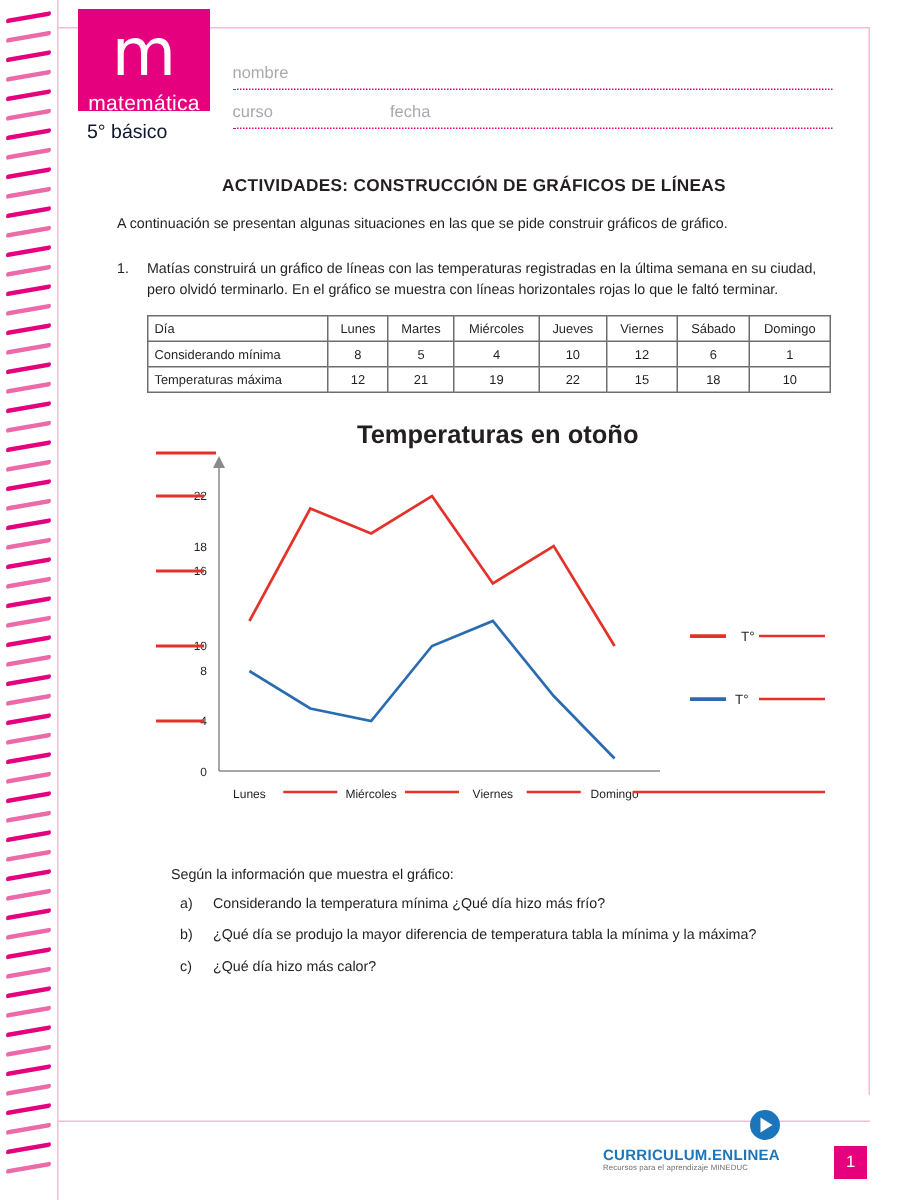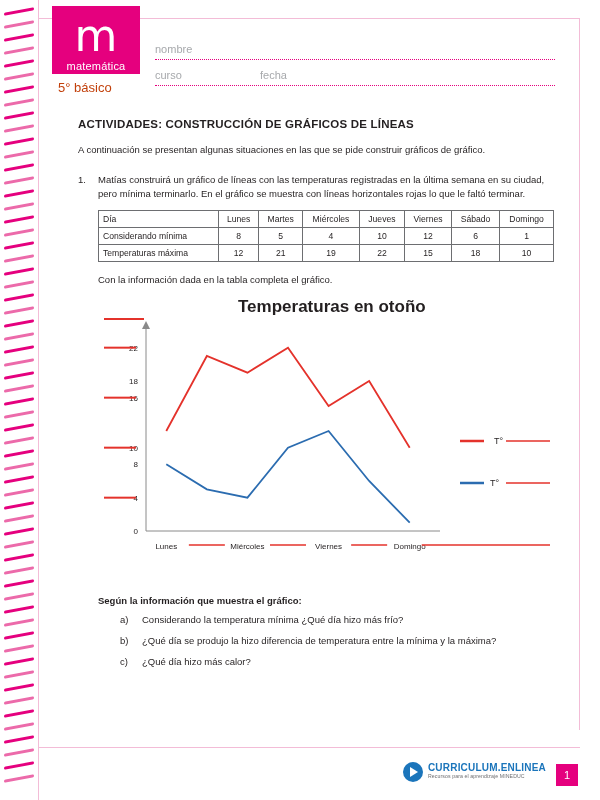--- a/index.html
+++ b/index.html
@@ -53,28 +53,28 @@
     font-family: "DejaVu Sans", sans-serif;
     font-weight: 400;
     margin-top: -8px;
   }
   .logo-word {
     position: absolute;
     left: 52px; top: 60px;
     width: 88px;
     text-align: center;
     color: #ffffff;
-    font-size: 11px;
+    font-size: 14px;
     letter-spacing: .2px;
   }
   .grade {
     position: absolute;
     left: 58px; top: 80px;
     font-size: 13px;
-    color: #c2410c;
+    color: #0f172a;
   }
 
   .fields {
     position: absolute;
     left: 155px; top: 34px;
     width: 400px;
   }
   .field-line {
     border-bottom: 1px dotted #e5007e;
     height: 26px;
@@ -92,21 +92,21 @@
 
   
   .content {
     position: absolute;
     left: 78px; top: 110px;
     width: 476px;
   }
   h1.title {
     font-size: 11.5px;
     font-weight: bold;
-    text-align: left;
+    text-align: center;
     margin: 8px 0 14px 0;
     letter-spacing: .2px;
   }
   p.intro {
     font-size: 9.5px;
     margin: 0 0 16px 0;
     line-height: 1.35;
   }
   .numbered {
     display: flex;
@@ -152,43 +152,43 @@
     position: absolute;
     left: 140px; top: 6px;
     font-size: 17px;
     font-weight: bold;
     color: #231f20;
   }
 
   
   p.question-lead {
     font-size: 9.5px;
-    margin: 14px 0 8px 20px;
-    font-weight: bold;
+    margin: 14px 0 8px 36px;
   }
   .qitem {
     display: flex;
     font-size: 9.5px;
     margin: 0 0 10px 42px;
   }
   .qitem .letter { width: 22px; flex: none; }
 
   
   .footer-rule {
     position: absolute;
     left: 38px; right: 20px; bottom: 52px;
     height: 1px;
     background: #f3bcd7;
   }
   .footer-logo {
     position: absolute;
-    right: 54px; bottom: 18px;
+    right: 80px; bottom: 18px;
     display: flex;
-    align-items: flex-start;
+    align-items: flex-end;
     gap: 5px;
+    flex-direction: column;
   }
   .footer-logo .play {
     width: 20px; height: 20px;
     border-radius: 50%;
     background: #1b75bb;
     position: relative;
   }
   .footer-logo .play:after {
     content: "";
     position: absolute;
@@ -319,21 +319,21 @@
 </div>
 
 <div class="content">
 
   <h1 class="title">ACTIVIDADES: CONSTRUCCIÓN DE GRÁFICOS DE LÍNEAS</h1>
 
   <p class="intro">A continuación se presentan algunas situaciones en las que se pide construir gráficos de gráfico.</p>
 
   <div class="numbered">
     <div class="num">1.</div>
-    <div class="txt">Matías construirá un gráfico de líneas con las temperaturas registradas en la última semana en su ciudad, pero mínima terminarlo. En el gráfico se muestra con líneas horizontales rojas lo que le faltó terminar.</div>
+    <div class="txt">Matías construirá un gráfico de líneas con las temperaturas registradas en la última semana en su ciudad, pero olvidó terminarlo. En el gráfico se muestra con líneas horizontales rojas lo que le faltó terminar.</div>
   </div>
 
   <table class="data">
     <thead>
       <tr id="thead-row">
           <th class="rowlabel">Día</th>
           <th>Lunes</th>
           <th>Martes</th>
           <th>Miércoles</th>
           <th>Jueves</th>
@@ -359,21 +359,20 @@
           <td>21</td>
           <td>19</td>
           <td>22</td>
           <td>15</td>
           <td>18</td>
           <td>10</td>
         </tr>
       </tbody>
   </table>
 
-  <p class="sub">Con la información dada en la tabla completa el gráfico.</p>
 
   <div class="chart-wrap">
     <div class="chart-title">Temperaturas en otoño</div>
     <svg id="chart-svg" width="452" height="290">
         <line x1="48" y1="240" x2="48" y2="36" stroke="#8a8a8a" stroke-width="1"></line>
         <polygon points="48,30 44,38 52,38" fill="#8a8a8a"></polygon>
         <line x1="48" y1="240" x2="342" y2="240" stroke="#8a8a8a" stroke-width="1"></line>
         <text x="40" y="243" text-anchor="end" font-size="8" fill="#231f20" font-family="Liberation Sans, sans-serif">0</text>
         <text x="40" y="209.66666666666666" text-anchor="end" font-size="8" fill="#231f20" font-family="Liberation Sans, sans-serif">4</text>
         <text x="40" y="176.33333333333331" text-anchor="end" font-size="8" fill="#231f20" font-family="Liberation Sans, sans-serif">8</text>
@@ -407,21 +406,21 @@
 
   <p class="question-lead">Según la información que muestra el gráfico:</p>
 
   <div id="questions">
       <div class="qitem">
         <div class="letter">a)</div>
         <div>Considerando la temperatura mínima ¿Qué día hizo más frío?</div>
       </div>
       <div class="qitem">
         <div class="letter">b)</div>
-        <div>¿Qué día se produjo la hizo diferencia de temperatura entre la mínima y la máxima?</div>
+        <div>¿Qué día se produjo la mayor diferencia de temperatura tabla la mínima y la máxima?</div>
       </div>
       <div class="qitem">
         <div class="letter">c)</div>
         <div>¿Qué día hizo más calor?</div>
       </div>
     </div>
 
 </div>
 
 <div class="footer-rule"></div>

